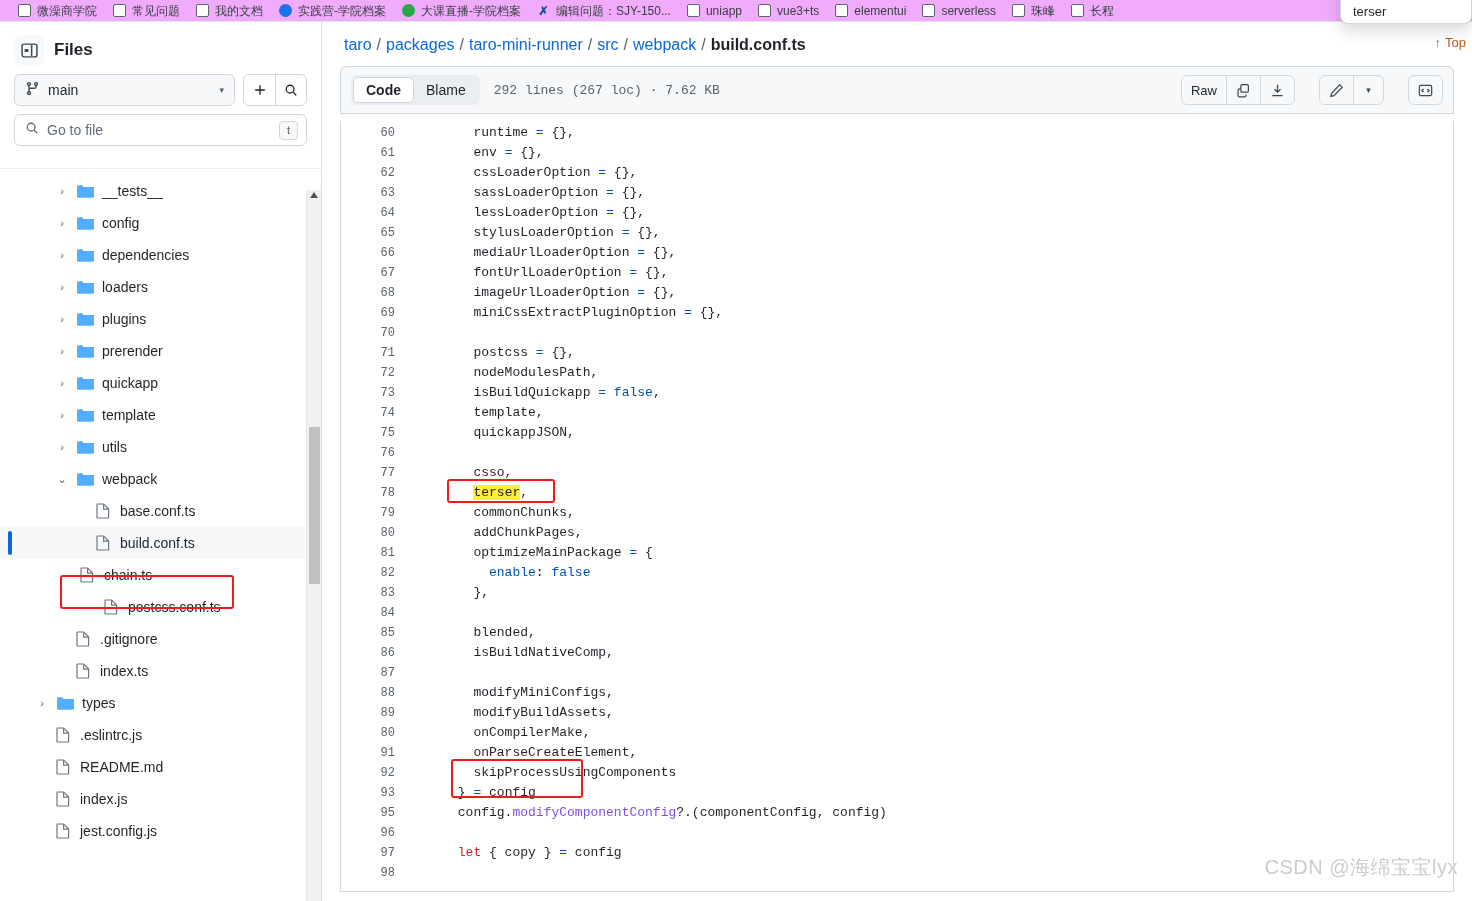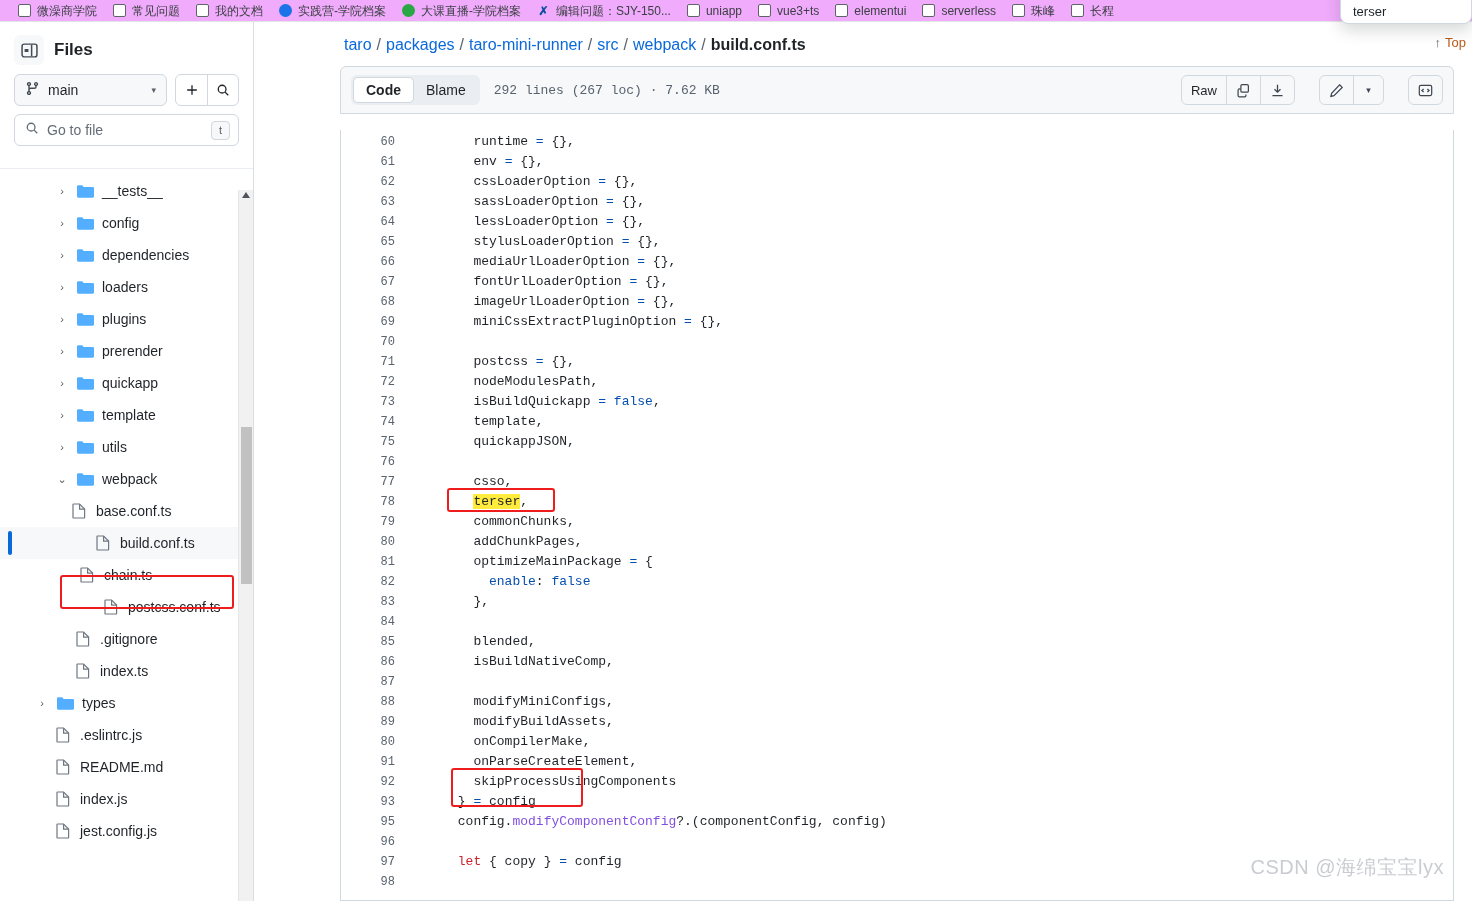--- a/index.html
+++ b/index.html
@@ -58,21 +58,21 @@
     position: absolute; top: 35px; right: 6px;
     display: flex; align-items: center; gap: 4px;
     font-size: 13px; color: #bb5a17;
     z-index: 30;
   }
   .top-link .arr { font-size: 13px; color:#57606a; }
 
   
   .sidebar {
     position: absolute; top: 22px; left: 0;
-    width: 254px; height: 879px;
+    width: 322px; height: 879px;
     background: #fff;
     border-right: 1px solid #d8dee4;
     overflow: hidden;
   }
   .side-head {
     padding: 10px 14px 0 14px;
     display: flex; align-items: center; gap: 10px;
     height: 46px;
   }
   .panel-toggle {
@@ -230,21 +230,21 @@
   }
   .btn-group .gb {
     display: flex; align-items: center; justify-content: center;
     padding: 0 9px; min-width: 30px; height: 28px;
     font-size: 13px; color: #1f2328; cursor: pointer;
   }
   .btn-group .gb + .gb { border-left: 1px solid #d1d9e0; }
   .gb.caret { padding: 0 7px; font-size: 9px; color:#3f4650; }
 
   .code-area {
-    position: absolute; top: 108px; left: 18px;
+    position: absolute; top: 99px; left: 18px;
     width: 1114px; height: 771px;
     border: 1px solid #d1d9e0; border-top: none;
     background: #fff;
     overflow: hidden;
   }
   .code-list {
     position: relative;
     font-family: "Liberation Mono", monospace;
     font-size: 13px;
     line-height: 20px;
@@ -262,21 +262,21 @@
   .tok-red { color: #cf222e; }
   .tok-fn { color: #8250df; }
   .hl { background: #ffec3d; }
 
   .codebox {
     position: absolute; border: 2px solid #ee1c1c; border-radius: 3px;
     pointer-events: none; z-index: 15;
   }
 
   .watermark {
-    position: absolute; right: 28px; bottom: 20px;
+    position: absolute; right: 14px; bottom: 20px;
     font-size: 20px; color: #c9ccd1;
     letter-spacing: 0.5px;
     z-index: 25;
     user-select: none;
   }
 </style>
 </head>
 <body>
 
 <div class="page">
@@ -474,21 +474,21 @@
           </div>
           <div class="trow" style="padding-left: 54px;">
             <span class="chev" style="margin-right: 6px;">⌄</span>
             <span class="fic">
               <svg width="17" height="15" viewBox="0 0 18 15">
                 <path d="M0 2.2A1.2 1.2 0 0 1 1.2 1h4.3l1.6 1.7h9.7A1.2 1.2 0 0 1 18 3.9v9A1.2 1.2 0 0 1 16.8 14H1.2A1.2 1.2 0 0 1 0 12.8z" fill="#54aeff"></path>
               </svg>
             </span>
             <span>webpack</span>
           </div>
-          <div class="trow" style="padding-left: 70px;">
+          <div class="trow" style="padding-left: 94px;">
             <span class="fic">
               <svg width="14" height="16" viewBox="0 0 14 16" fill="none" stroke="#6e7781" stroke-width="1.2">
                 <path d="M1 1.6A.6.6 0 0 1 1.6 1h6l5 5v8.4a.6.6 0 0 1-.6.6H1.6a.6.6 0 0 1-.6-.6z"></path>
                 <path d="M7.6 1.2v5h5"></path>
               </svg>
             </span>
             <span>base.conf.ts</span>
           </div>
           <div class="trow selected" style="padding-left: 94px;">
             <span class="fic">

